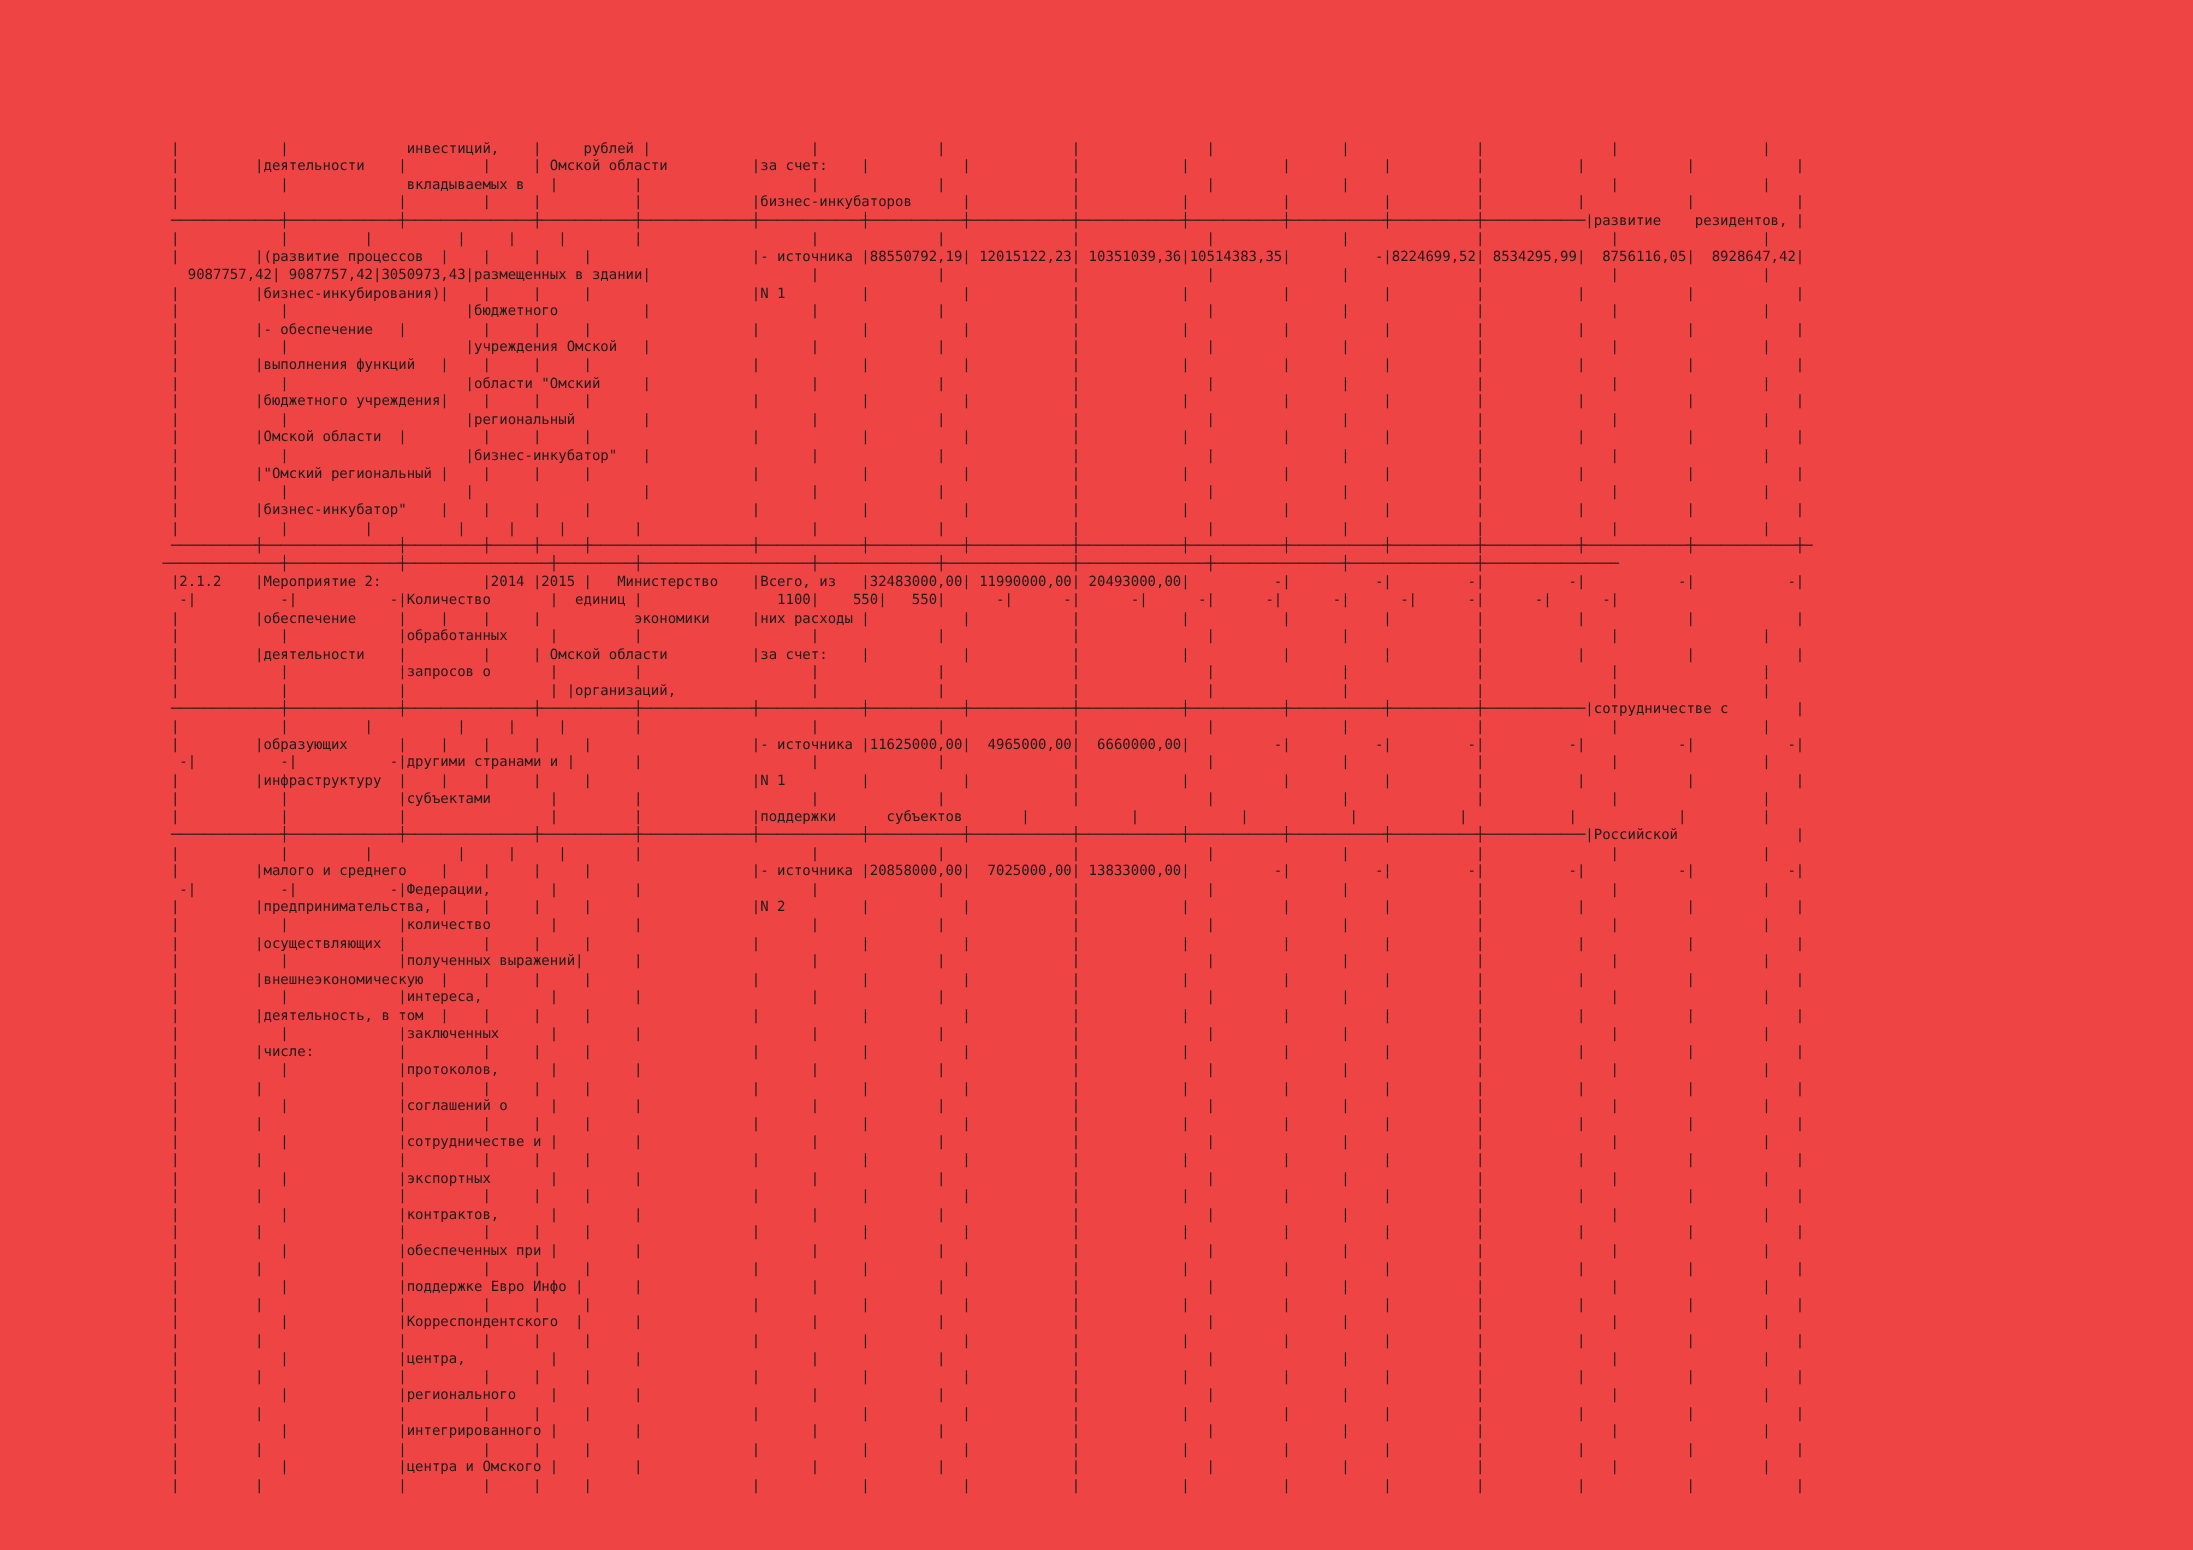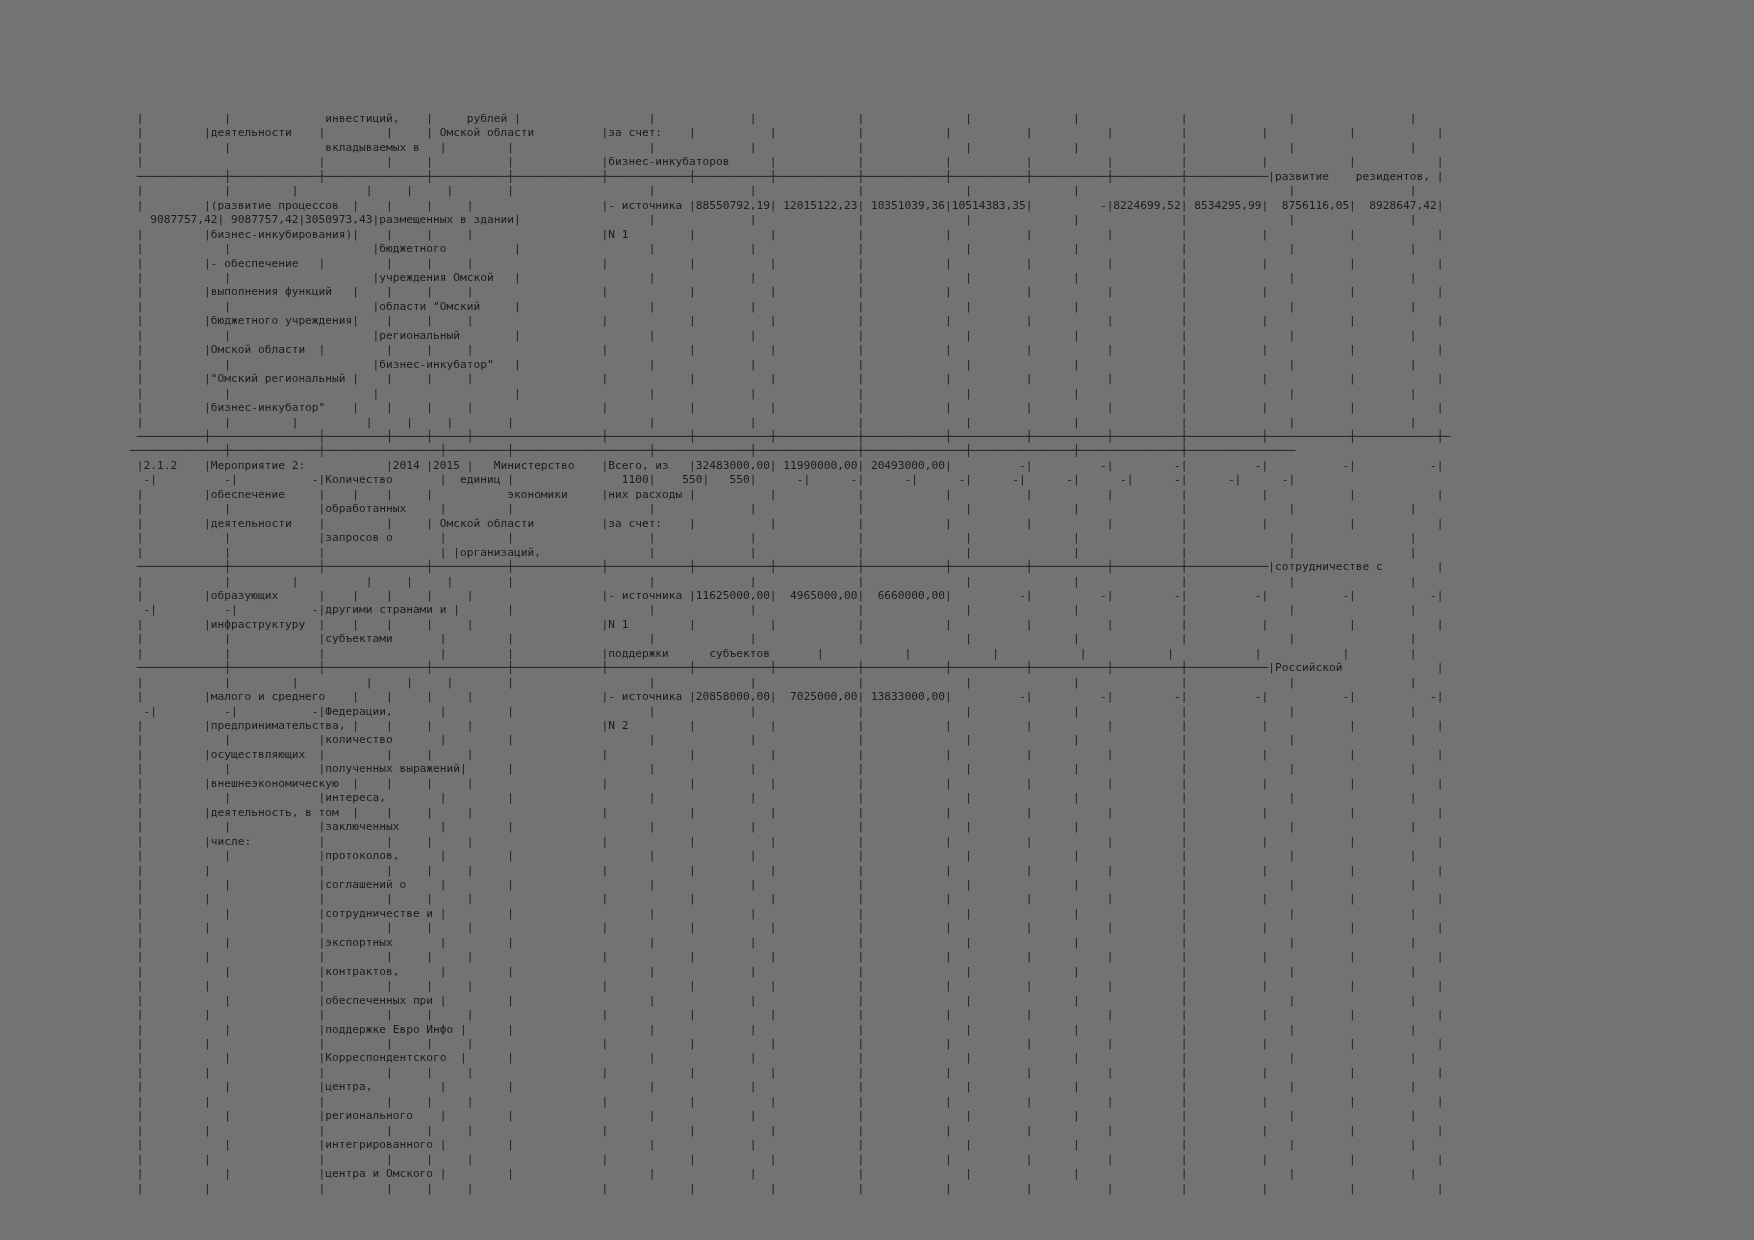--- a/index.html
+++ b/index.html
@@ -1,16 +1,16 @@
 <!DOCTYPE html>
 <html><head>
 <meta charset="utf-8">
 <style>
   html,body{margin:0;padding:0;background:#ffffff;width:1754px;height:1240px;overflow:hidden;}
-  .page{position:relative;width:1754px;height:1240px;background:#737373;}
+  .page{position:relative;width:1754px;height:1240px;background:#ef4444;}
   pre.doc{
     margin:0;
     padding:112px 0 0 130px;
     font-family:"DejaVu Sans Mono","Liberation Mono",monospace;
     font-size:11.2px;
     line-height:14.45px;
     letter-spacing:0;
     color:#1c1c1c;
     white-space:pre;
   }

